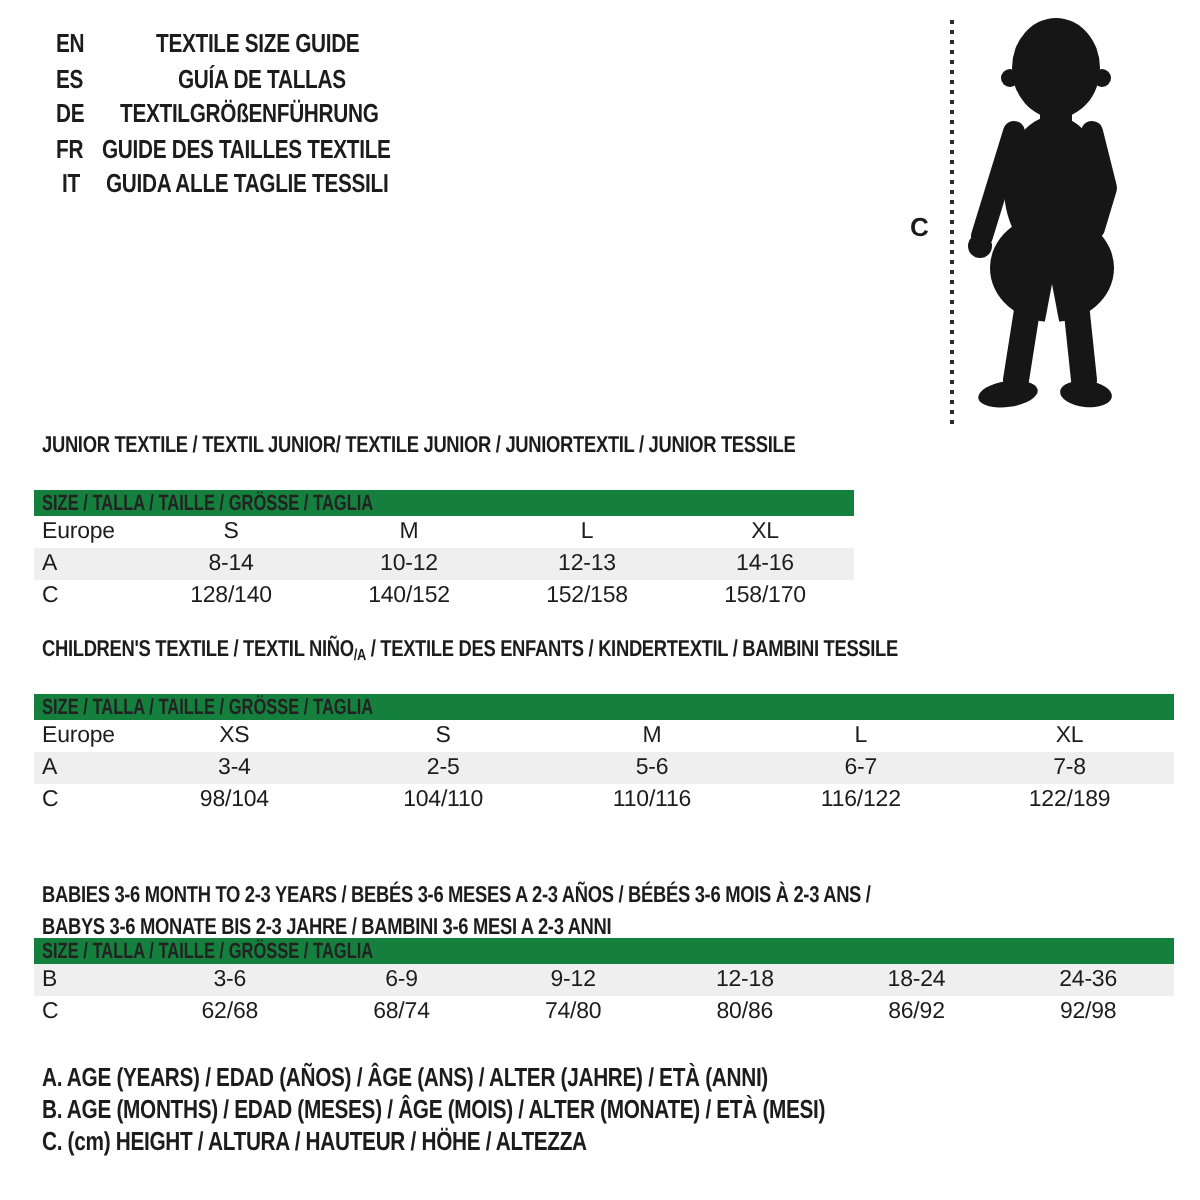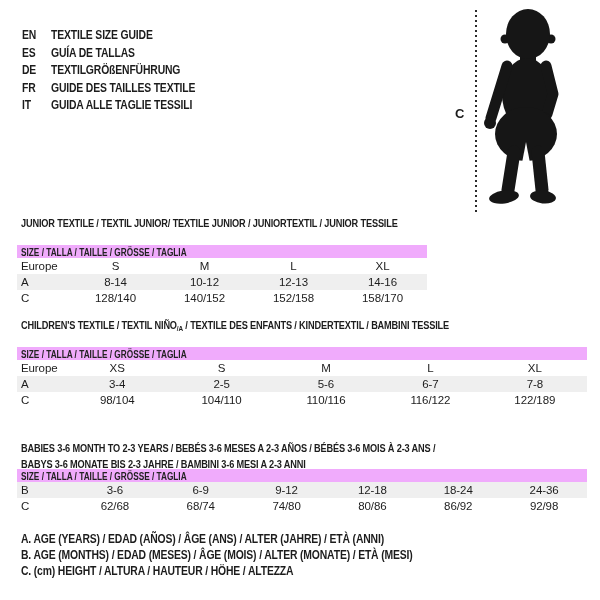--- a/index.html
+++ b/index.html
@@ -8,40 +8,40 @@
     position:relative;
     background:#ffffff;
     color:#1c1c1c;
     font-family:"Liberation Sans", sans-serif;
     overflow:hidden;
   }
   .abs { position:absolute; }
   .cond { display:inline-block; transform:scaleX(0.8); transform-origin:0 50%; white-space:nowrap; }
 
   
-  .lang-block { left:22px; top:26px; }
+  .lang-block { left:22px; top:13px;text-align:center; }
   .lang-row { display:flex; height:17.5px; align-items:center; font-weight:700; font-size:13px; letter-spacing:-0.2px; }
   .lang-code { width:29px; flex:0 0 29px; }
   .lang-label { flex:1; }
 
   
   .dotline {
     left:475px; top:10px; width:2px; height:203px;
     background-image:repeating-linear-gradient(to bottom, #2b2b2b 0 2px, rgba(0,0,0,0) 2px 5px);
   }
   .c-label { left:455px; top:106px; font-weight:700; font-size:13px; }
   .baby-svg { left:482px; top:6px; }
 
   
   .sec-title { left:21px; font-weight:700; font-size:11.5px; letter-spacing:-0.2px; line-height:16px; }
   .subsm { font-size:8px; vertical-align:-2px; }
 
   
   .size-table { left:17px; }
-  .thead { background:#f0abfc; height:13px; display:flex; align-items:center; padding-left:4px; font-weight:700; font-size:11px; color:#222; }
+  .thead { background:#15803d; height:13px; display:flex; align-items:center; padding-left:4px; font-weight:700; font-size:11px; color:#222; }
   .thead .cond { transform:scaleX(0.75); }
   .trow { display:grid; height:16px; align-items:center; font-size:11.5px; letter-spacing:-0.1px; }
   .t1 { width:410px; }
   .t2, .t3 { width:570px; }
   .t1 .trow { grid-template-columns:54px repeat(4,1fr); }
   .t2 .trow { grid-template-columns:48px repeat(5,1fr); }
   .t3 .trow { grid-template-columns:55px repeat(6,1fr); }
   .trow.alt { background:#efefef; }
   .cell { text-align:center; }
   .cell.label { text-align:left; padding-left:4px; }

